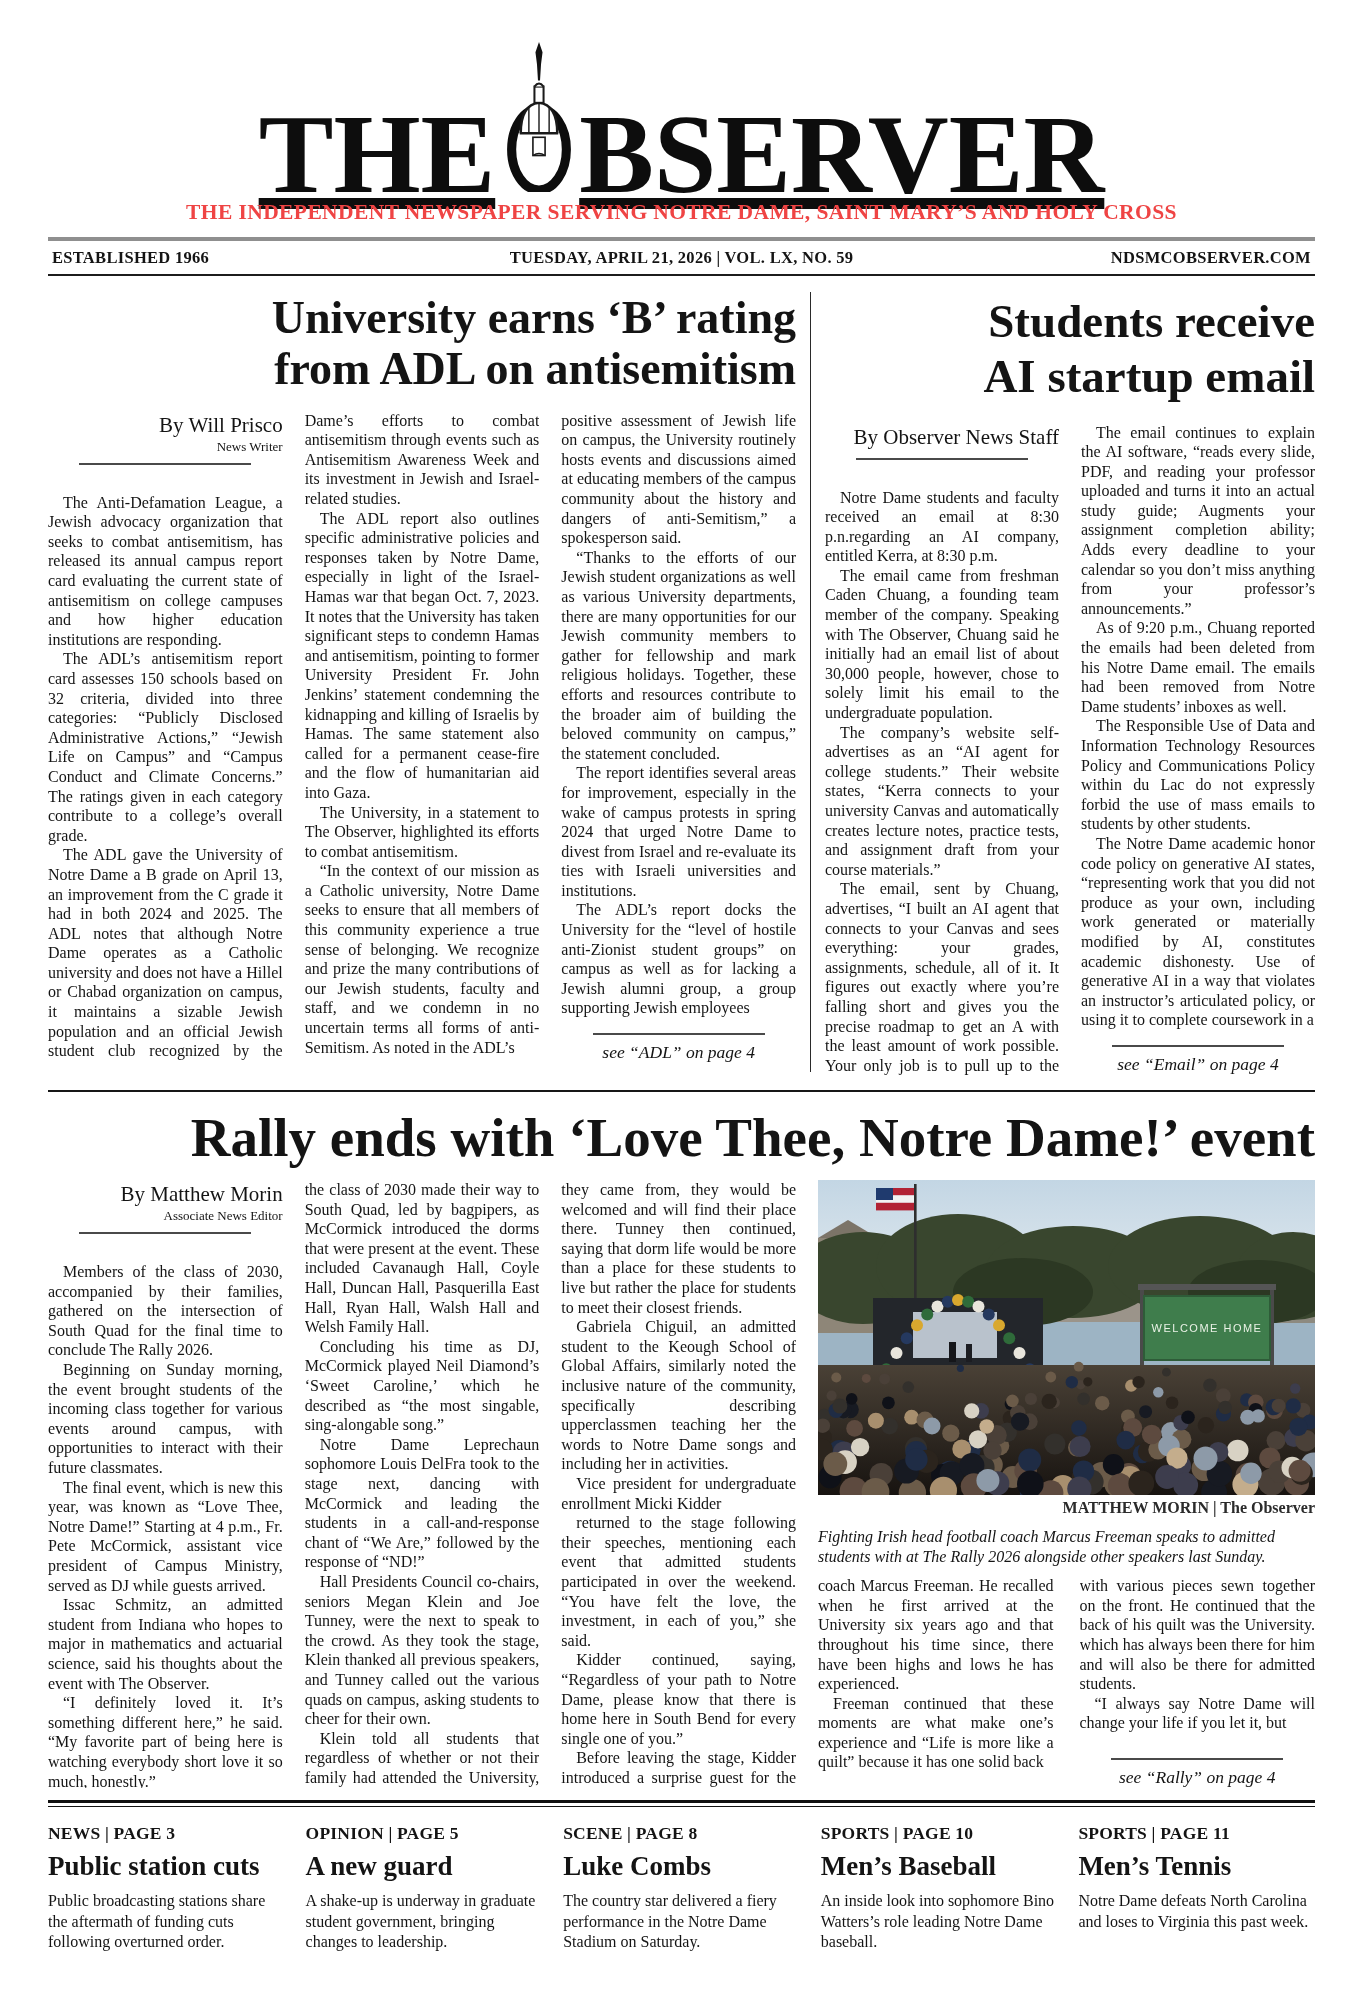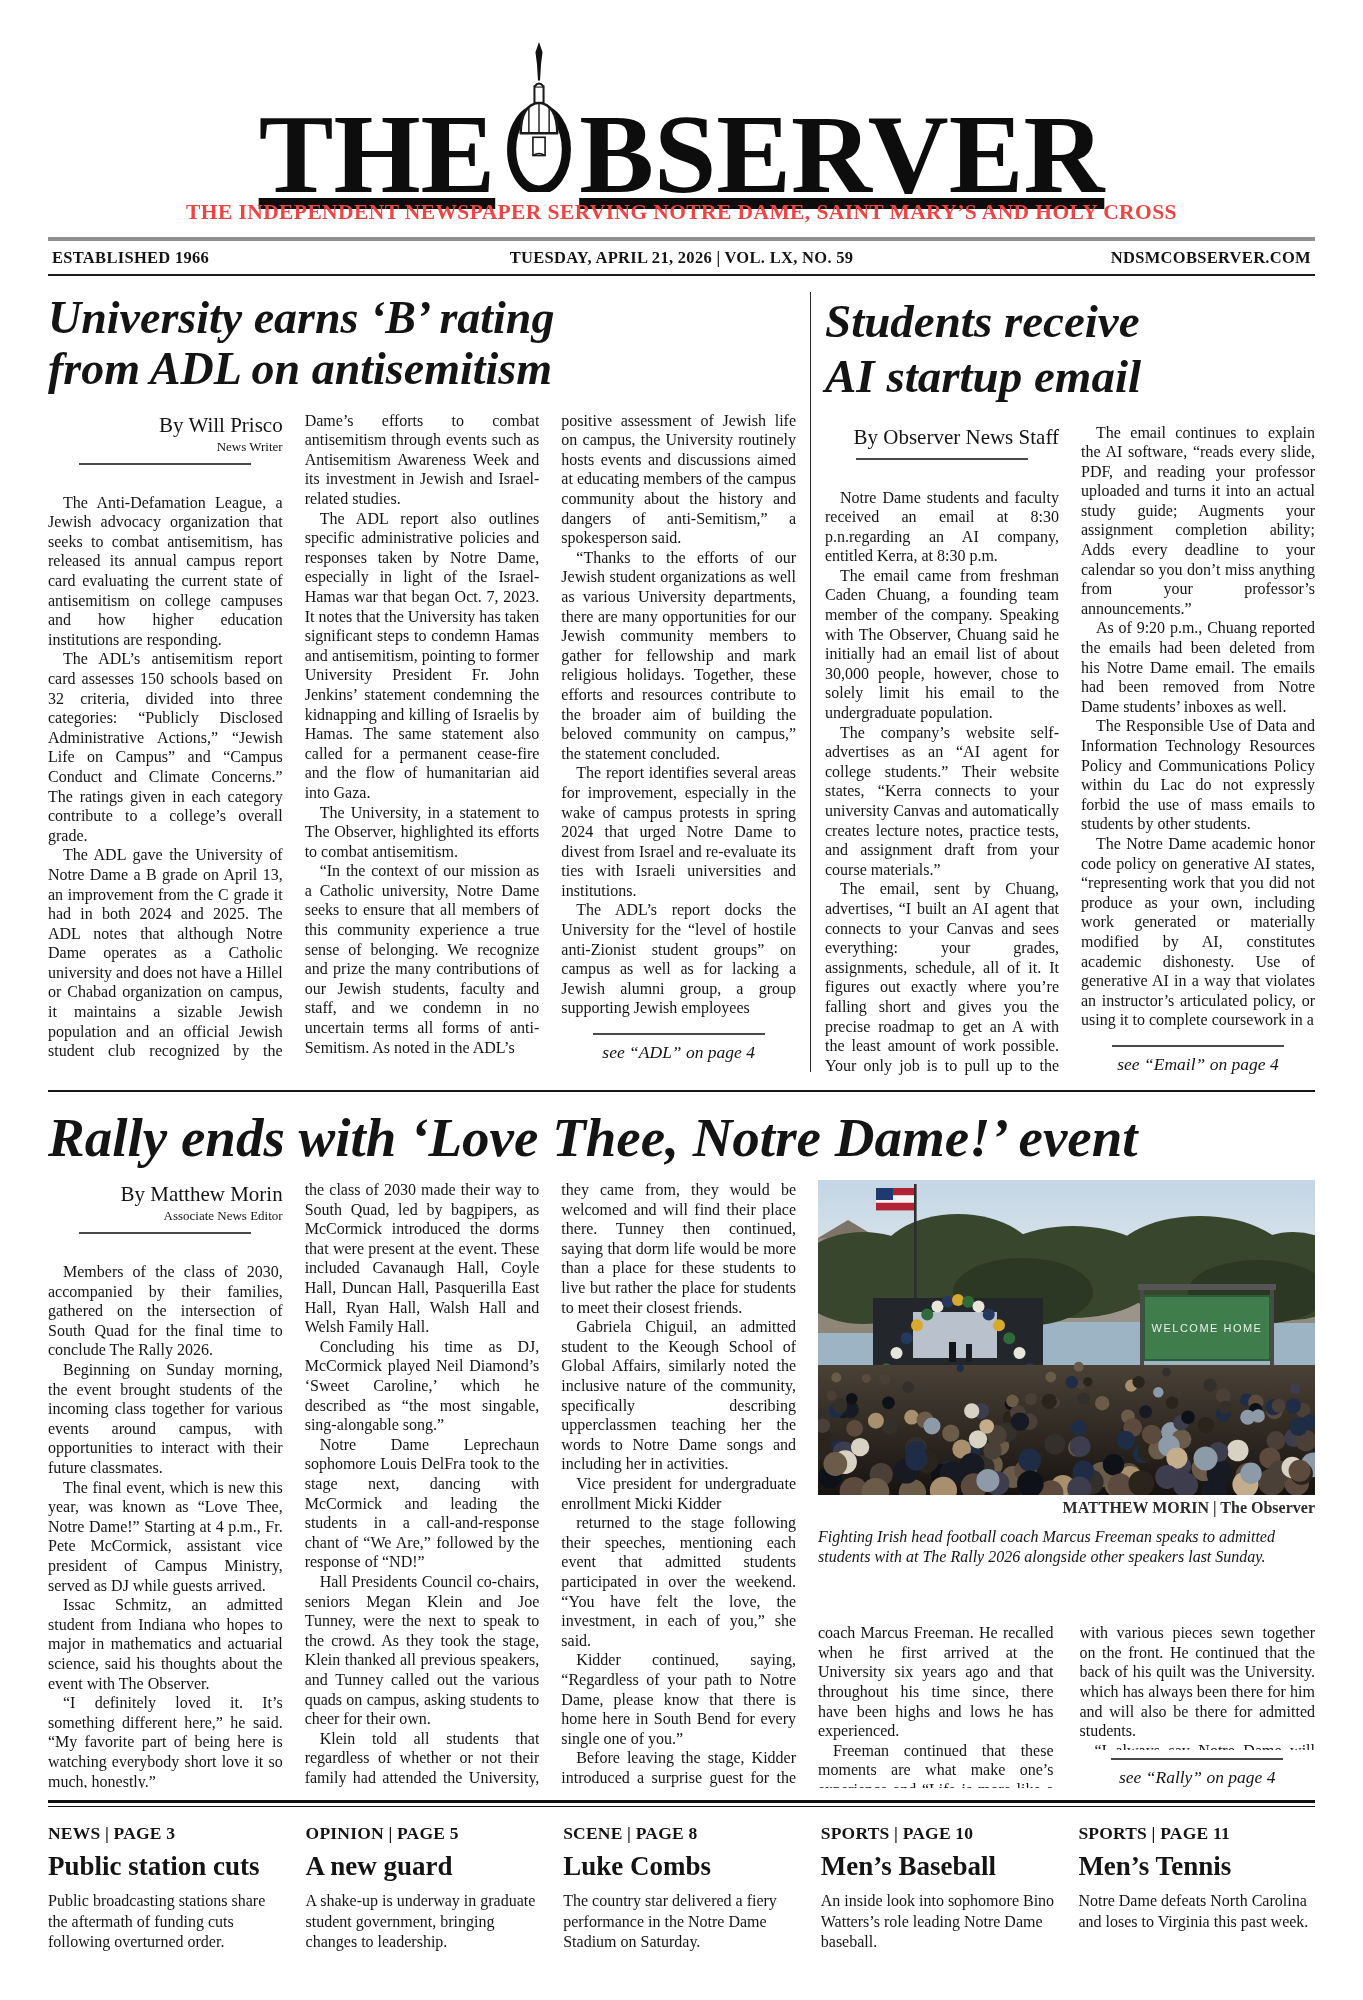--- a/index.html
+++ b/index.html
@@ -15,21 +15,21 @@
   .dome-svg{margin:0 6px -2px 10px;}
   .tagline{font-weight:bold;font-size:21.5px;letter-spacing:.4px;color:#ef4444;}
   
   .rule-gray{height:4px;background:#8f8f8f;margin-top:12px;}
   .dateline{display:flex;align-items:center;border-bottom:2px solid #1c1c1c;
             padding:7px 4px 6px;font-weight:bold;font-size:16.5px;letter-spacing:.3px;}
   .dateline .dl-left{flex:1;text-align:left;}
   .dateline .dl-center{flex:2;text-align:center;}
   .dateline .dl-right{flex:1;text-align:right;}
   
-  .hl{font-weight:bold;text-align:left;font-style:italic;}
+  .hl{font-weight:bold;text-align:right;}
   .hl .hl-line{display:block;}
   .byline{text-align:right;margin:2px 0 28px;}
   .byline .by{font-size:21px;}
   .byline .role{font-size:13px;margin-top:1px;}
   .byrule{width:172px;height:2px;background:#4a4a4a;margin:8px auto 0;}
   p.para{margin:0;text-indent:15px;text-align:justify;font-size:16px;line-height:19.6px;
          hyphens:auto;-webkit-hyphens:auto;}
   p.cont{text-indent:0;}
   .jump{text-align:center;padding-top:8px;margin-top:auto;}
   .jrule{width:172px;height:2px;background:#4a4a4a;margin:0 auto 7px;}
@@ -46,21 +46,21 @@
   .paras{overflow:hidden;}
   
   .rally-sep{height:2px;background:#161616;margin-top:4px;}
   .rally-hl{font-size:55px;line-height:1.1;margin:16px 0 12px;white-space:nowrap;overflow:hidden;}
   .rally-body{display:flex;gap:22px;height:608px;overflow:hidden;}
   .rally-cols{width:748px;display:flex;gap:22px;}
   .rally-right{width:497px;display:flex;flex-direction:column;overflow:hidden;}
   .photo{display:block;width:497px;height:315px;background:#9db4c4;}
   .credit{text-align:right;font-size:16px;font-weight:bold;color:#2b2b2b;margin:4px 0 10px;}
   .caption{font-style:italic;font-size:16px;line-height:1.22;margin-bottom:10px;}
-  .below-cols{display:flex;gap:26px;flex:1;overflow:hidden;margin-top:47px;}
+  .below-cols{display:flex;gap:26px;flex:1;overflow:hidden;}
   .below-cols .col{flex:1;}
   
   .teasers{margin-top:12px;border-top:3px solid #111;}
   .teasers .thin{height:1px;background:#111;margin-top:3px;}
   .tease-row{display:flex;gap:21px;padding-top:16px;}
   .teaser{flex:1;min-width:0;cursor:pointer;}
   .kicker{font-weight:bold;font-size:17.5px;letter-spacing:.2px;}
   .ttitle{font-weight:bold;font-size:27px;margin:7px 0 9px;}
   .tbody{font-size:16px;line-height:20.5px;}
 </style>

